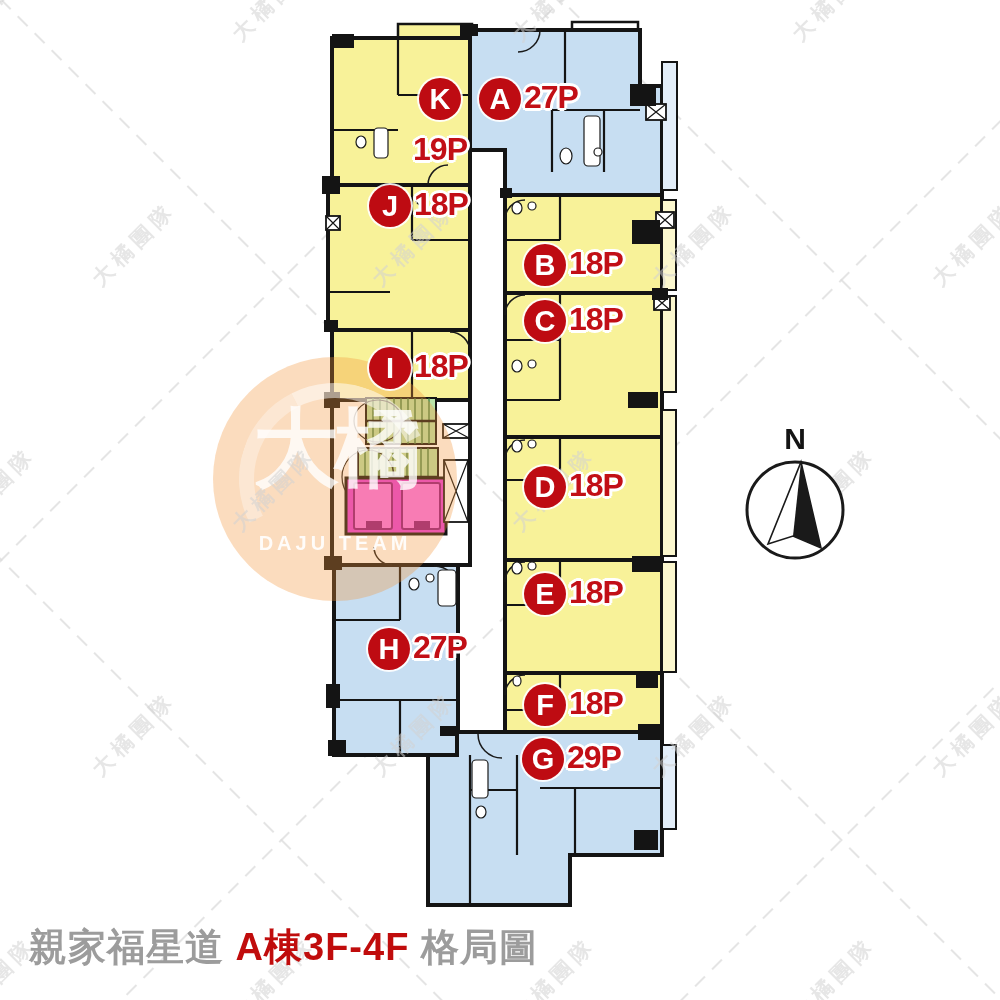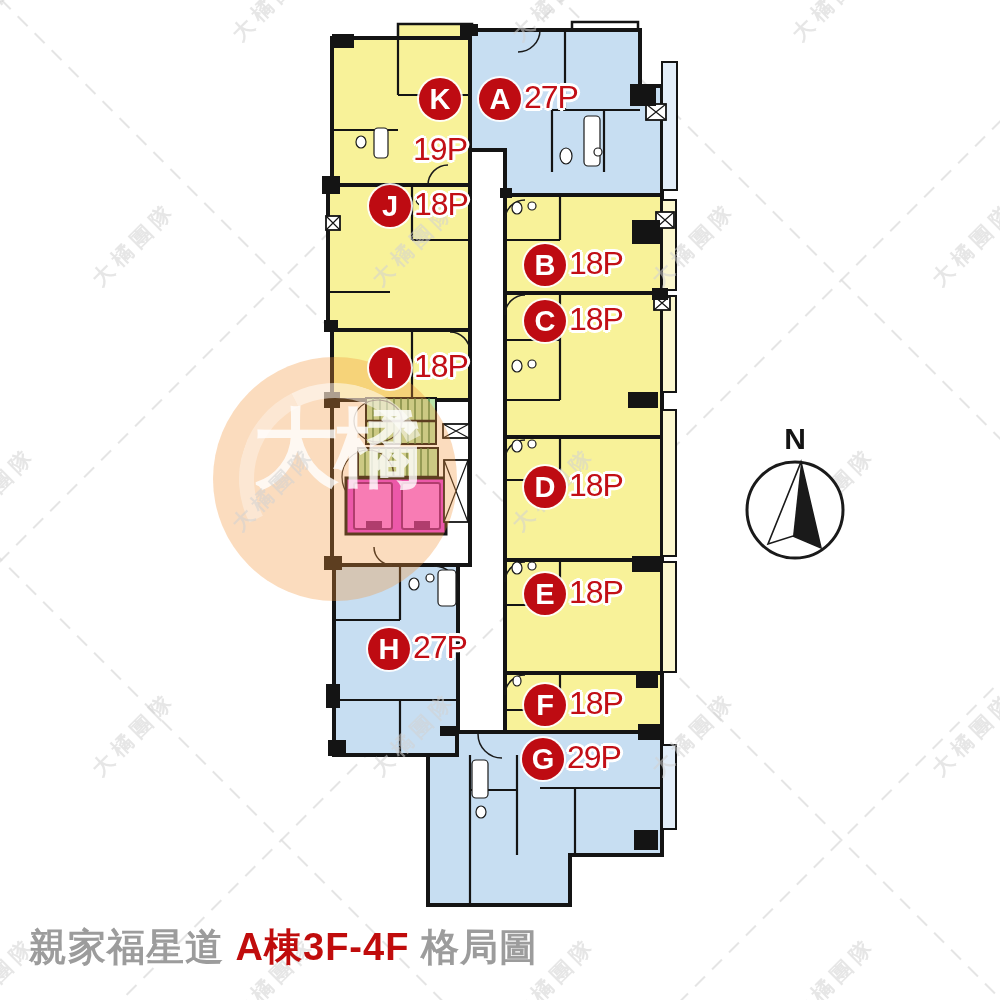--- a/index.html
+++ b/index.html
@@ -24,21 +24,21 @@
   #wm-texts{z-index:3;pointer-events:none;}
   .wmtxt{position:absolute;font-size:21px;font-weight:700;color:var(--wm-gray,#d2d2d2);
         opacity:.55;transform:rotate(-45deg);white-space:nowrap;letter-spacing:6px;}
   
   #badges{z-index:4;}
   .badge{position:absolute;width:0;height:0;}
   .badge .circ{position:absolute;left:-21px;top:-21px;width:42px;height:42px;border-radius:50%;
         background:var(--badge-red,#be0b12);color:#fff;font-weight:800;font-size:29px;
         display:flex;align-items:center;justify-content:center;
         box-shadow:0 0 0 2px rgba(255,255,255,.9);}
-  .badge .cnt{position:absolute;left:24px;top:-20px;font-size:32px;font-weight:400;
+  .badge .cnt{position:absolute;left:24px;top:-20px;font-size:32px;font-weight:700;
         color:var(--count-red,#c20f16);white-space:nowrap;letter-spacing:-1px;
         text-shadow:-3px 0 0 #fff,3px 0 0 #fff,0 -3px 0 #fff,0 3px 0 #fff,
                     -2px -2px 0 #fff,2px -2px 0 #fff,-2px 2px 0 #fff,2px 2px 0 #fff;}
   .badge.stack .cnt{left:0;top:32px;transform:translateX(-50%);}
   
   #compass{position:absolute;left:740px;top:424px;width:110px;height:146px;z-index:5;text-align:center;}
   #compass .n{display:block;font-size:30px;font-weight:800;color:#141414;line-height:30px;}
   
   #title{position:absolute;left:0;top:922px;width:832px;z-index:6;
         font-size:38px;font-weight:700;color:var(--title-gray,#9c9c9c);letter-spacing:1px;margin-left:29px;}
@@ -190,20 +190,21 @@
     <circle cx="532" cy="364" r="4"></circle>
     <circle cx="532" cy="444" r="4"></circle>
     <circle cx="532" cy="566" r="4"></circle>
     <circle cx="430" cy="578" r="4"></circle>
   </g>
 </svg>
 
 <div id="logo">
   <div class="swoosh"></div>
   <span class="cn">大橘</span>
+  <span class="en">DAJU TEAM</span>
 </div>
 
 <div id="wm-texts" class="layer">
     <span class="wmtxt" style="left: -60px; top: -15px;">大橘團隊</span>
     <span class="wmtxt" style="left: 220px; top: -15px;">大橘團隊</span>
     <span class="wmtxt" style="left: 500px; top: -15px;">大橘團隊</span>
     <span class="wmtxt" style="left: 780px; top: -15px;">大橘團隊</span>
     <span class="wmtxt" style="left: 80px; top: 230px;">大橘團隊</span>
     <span class="wmtxt" style="left: 360px; top: 230px;">大橘團隊</span>
     <span class="wmtxt" style="left: 640px; top: 230px;">大橘團隊</span>

